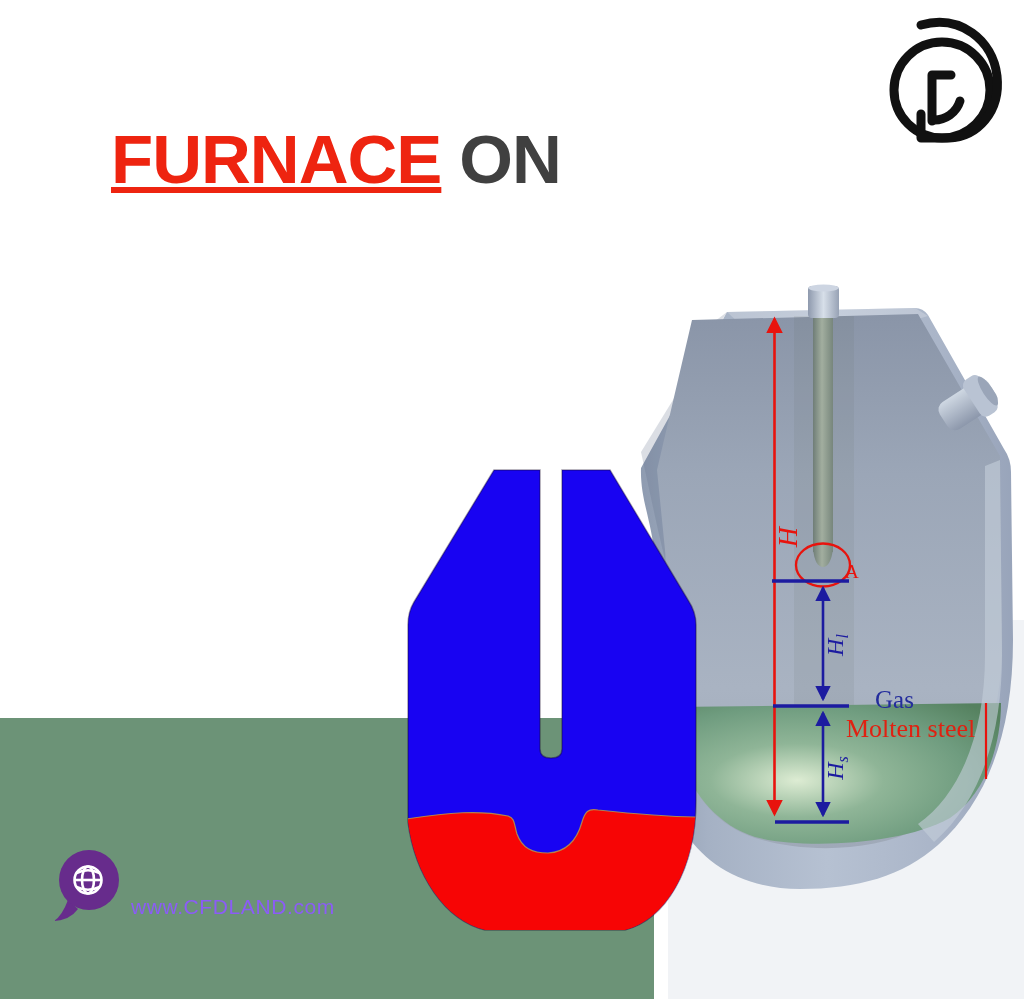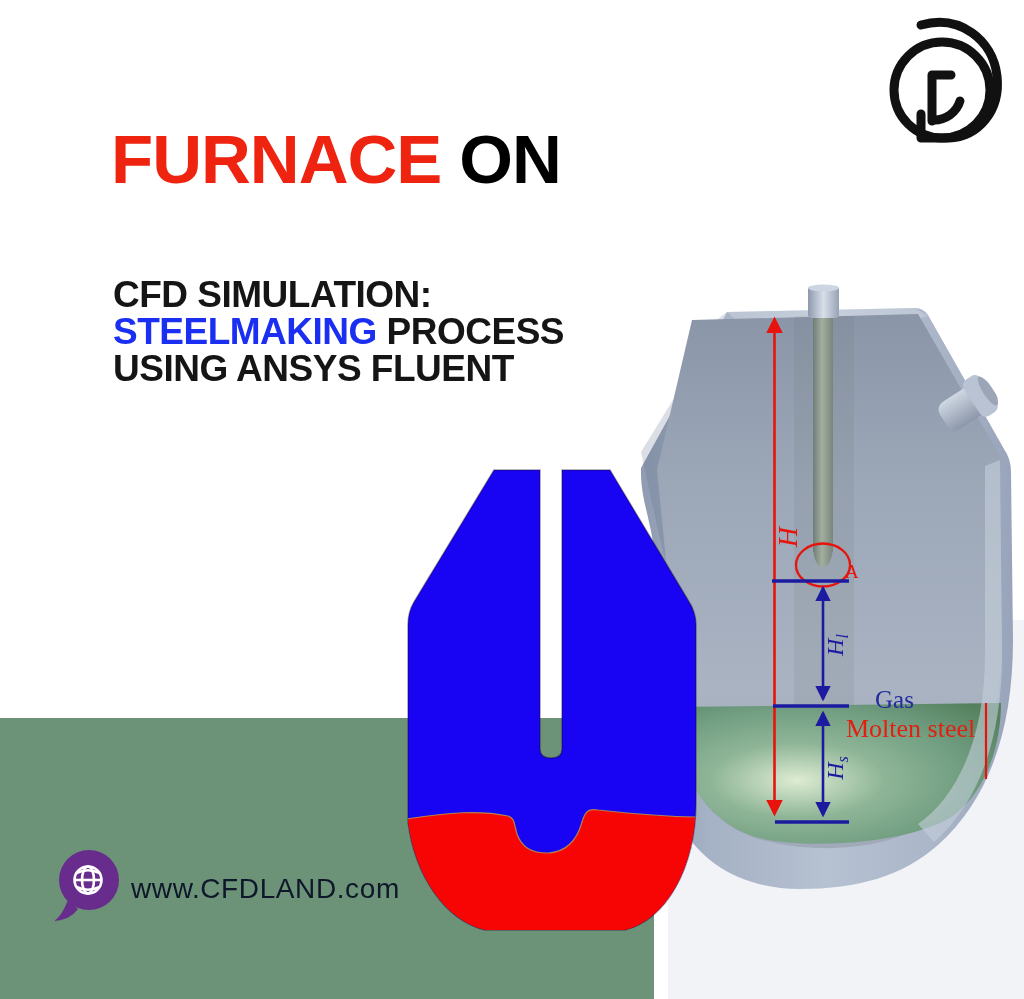--- a/index.html
+++ b/index.html
@@ -11,35 +11,35 @@
   
   .bg-green{position:absolute;left:0;top:718px;width:654px;height:281px;background:#6c9377;}
   .bg-gray{position:absolute;left:668px;top:620px;width:356px;height:379px;background:#f1f3f6;}
 
   
   .scene{position:absolute;left:0;top:0;width:1024px;height:999px;}
 
   
   .title-block{position:absolute;left:111px;top:122px;line-height:76px;
     font-weight:800;font-size:69px;letter-spacing:-1px;white-space:nowrap;}
-  .title-red{color:#ee2410;}
-  .title-purple{color:#000000;}
+  .title-red{color:#ee2410;text-decoration:underline;}
+  .title-purple{color:#404040;}
   .title-gap{display:inline-block;width:18px;}
 
   .subtitle-block{position:absolute;left:113px;top:276px;line-height:37px;
     font-weight:800;font-size:37px;letter-spacing:-0.5px;color:#151515;white-space:nowrap;}
   .sub-blue{color:#1b2ff2;}
 
   
   .logo{position:absolute;left:885px;top:8px;width:135px;height:135px;}
 
   
   .footer-icon{position:absolute;left:48px;top:843px;width:84px;height:84px;}
-  .footer-site{position:absolute;left:131px;top:873px;font-size:28px;letter-spacing:0.6px;
-    color:#0f172a;text-decoration:none;}
+  .footer-site{position:absolute;left:131px;top:895px;font-size:21px;letter-spacing:0.6px;
+    color:#8b5cf6;text-decoration:none;}
 
   .ann-serif{font-family:"Liberation Serif", serif;}
 </style>
 </head>
 <body>
 
 <div class="canvas">
 
   <div class="bg-green"></div>
   <div class="bg-gray"></div>
@@ -169,25 +169,20 @@
              C522,848 532,853 548,853 C566,852 577,840 582,822
              C585,812 588,808 598,810 C635,814 668,817 700,817" fill="none" stroke="#b7a14b" stroke-width="1.2" opacity="0.8"></path>
       </g>
     </g>
   </svg>
 
   <div class="title-block">
     <div><span class="title-red">FURNACE</span><span class="title-gap"></span><span class="title-purple">ON</span></div>
   </div>
 
-  <div class="subtitle-block">
-    <div>CFD SIMULATION:</div>
-    <div><span class="sub-blue">STEELMAKING</span><span> PROCESS</span></div>
-    <div>USING ANSYS FLUENT</div>
-  </div>
 
   <svg class="logo" viewBox="0 0 135 135">
     <circle cx="57" cy="82" r="48" fill="none" stroke="#111" stroke-width="9"></circle>
     <path d="M36,17 C75,6 108,32 112,68 C116,104 92,129 64,130 L36,130 L36,106" fill="none" stroke="#111" stroke-width="9" stroke-linecap="round" stroke-linejoin="round"></path>
     <path d="M66,67 L47,67 L47,113" fill="none" stroke="#111" stroke-width="9" stroke-linecap="round" stroke-linejoin="round"></path>
     <path d="M75,93 A27,27 0 0 1 48,112" fill="none" stroke="#111" stroke-width="9" stroke-linecap="round"></path>
   </svg>
 
   <svg class="footer-icon" viewBox="0 0 84 84">
     <path d="M20,57 Q14,73 6,78 Q22,77 30,66 Z" fill="#672c8c"></path>

